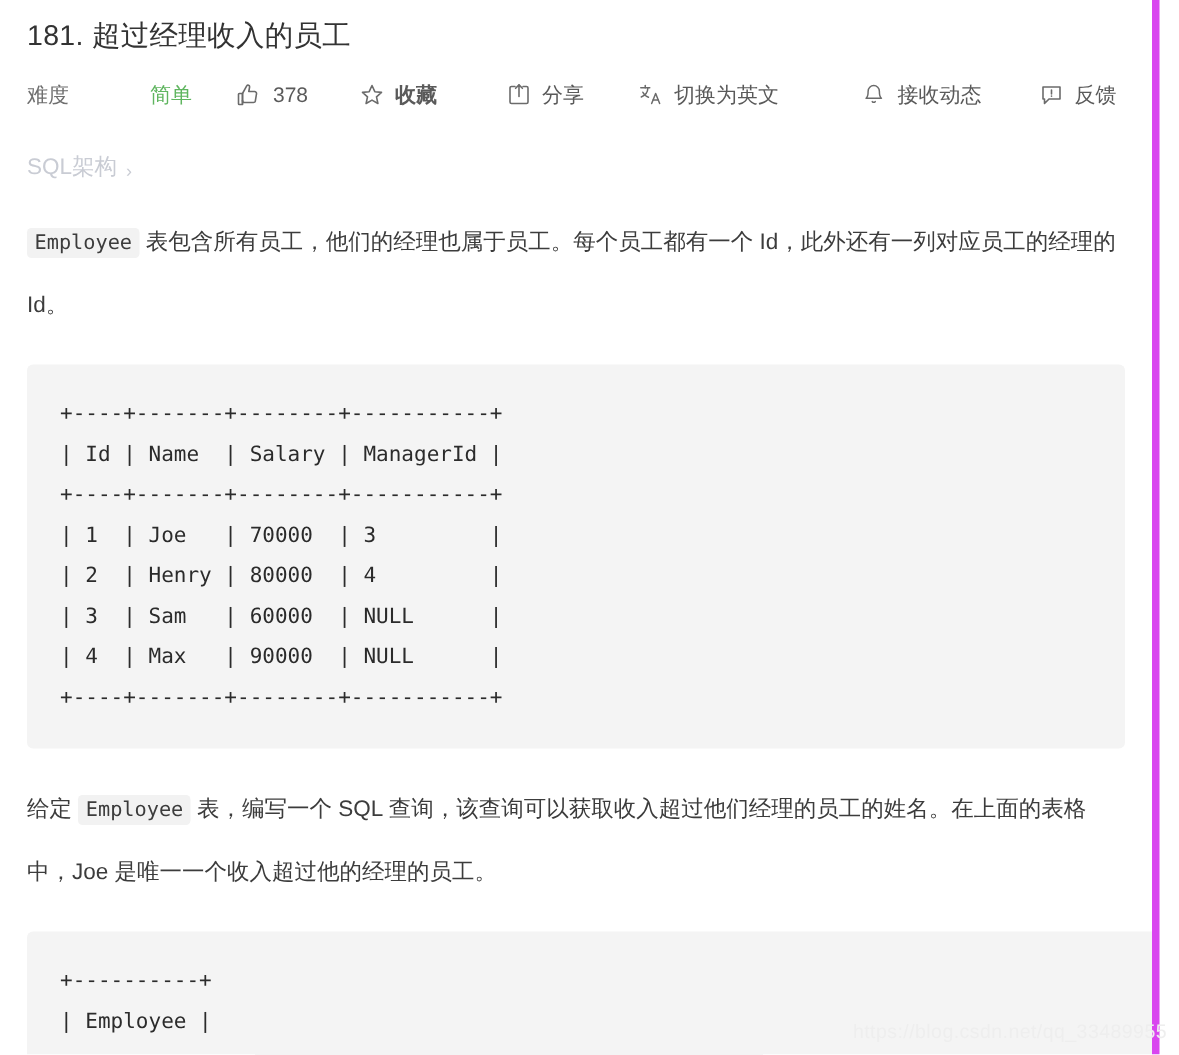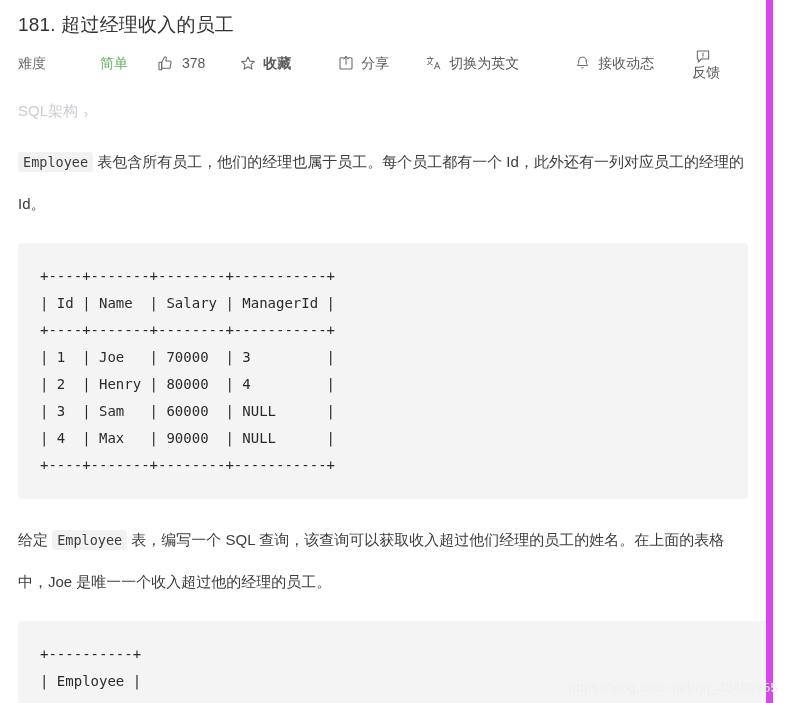--- a/index.html
+++ b/index.html
@@ -14,21 +14,21 @@
     overflow: hidden;
     font-family: "Liberation Sans", "DejaVu Sans", sans-serif;
     color: #3c3c3c;
   }
   .page {
     position: absolute;
     left: 0; top: 0;
     width: 773px;
     height: 703px;
     box-sizing: border-box;
-    border-right: 7px solid #d946ef;
+    border-right: 5px solid #d946ef;
     background: #fff;
     overflow: hidden;
   }
   .inner {
     padding: 0 18px 0 18px;
   }
 
   
   .title {
     font-size: 19px;
@@ -49,21 +49,21 @@
     font-size: 14px;
     color: #5a5a5a;
     white-space: nowrap;
   }
   .tool {
     display: inline-flex;
     align-items: center;
     margin-right: 26px;
     line-height: 1;
   }
-  .tool:last-child { margin-right: 0; flex-direction: column; }
+  .tool:last-child { margin-right: 0; }
   .tool .ico {
     display: inline-flex;
     align-items: center;
     justify-content: center;
     width: 17px;
     height: 17px;
     margin-right: 7px;
     color: #6b6b6b;
     flex: 0 0 auto;
   }

